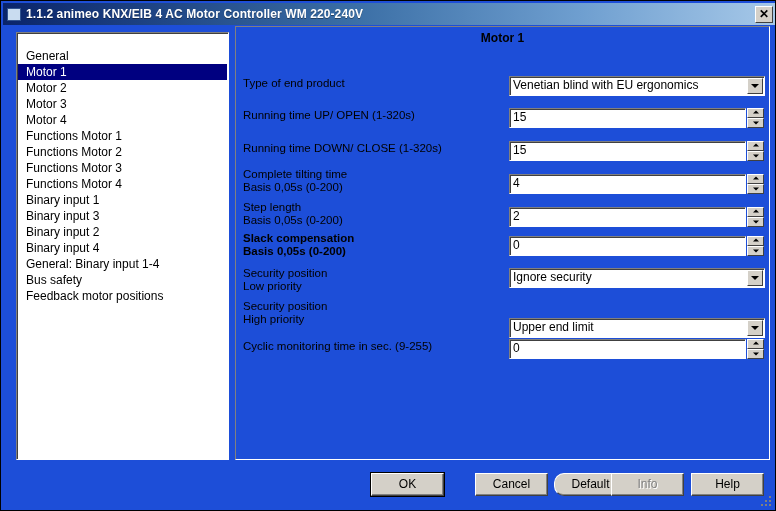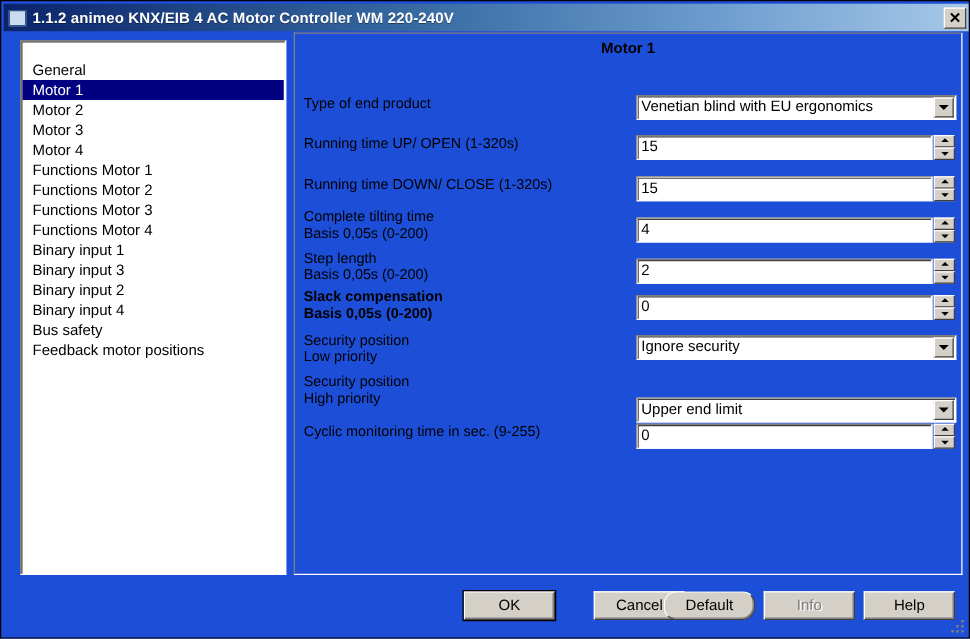--- a/index.html
+++ b/index.html
@@ -314,20 +314,21 @@
         <div class="list-item">Motor 3</div>
         <div class="list-item">Motor 4</div>
         <div class="list-item">Functions Motor 1</div>
         <div class="list-item">Functions Motor 2</div>
         <div class="list-item">Functions Motor 3</div>
         <div class="list-item">Functions Motor 4</div>
         <div class="list-item">Binary input 1</div>
         <div class="list-item">Binary input 3</div>
         <div class="list-item">Binary input 2</div>
         <div class="list-item">Binary input 4</div>
+        <div class="list-item">General: Binary input 1-4</div>
         <div class="list-item">Bus safety</div>
         <div class="list-item">Feedback motor positions</div>
       </div>
   </div>
 
   <div class="grouppanel"></div>
   <div class="panel-title">Motor 1</div>
 
   <div class="form-area" id="form-root">
       <div class="row" style="top: 0px;">
@@ -415,21 +416,21 @@
             <div class="up"></div>
             <div class="down"></div>
           </div>
         </div>
       </div>
     </div>
 
   <div class="btnrow" id="btn-root">
       <div class="btn default-btn" style="left: 370px;">OK</div>
       <div class="btn" style="left: 474px;">Cancel</div>
-      <div class="btn" style="left: 530px; border-radius: 10px;">Default</div>
+      <div class="btn" style="left: 553px; border-radius: 10px;">Default</div>
       <div class="btn disabled" style="left: 610px;">Info</div>
       <div class="btn" style="left: 690px;">Help</div>
     </div>
 
   <div class="grip">
     <i style="left:10px;top:2px"></i>
     <i style="left:6px;top:6px"></i>
       <i style="left:10px;top:6px"></i>
     <i style="left:2px;top:10px"></i>
       <i style="left:6px;top:10px"></i>

